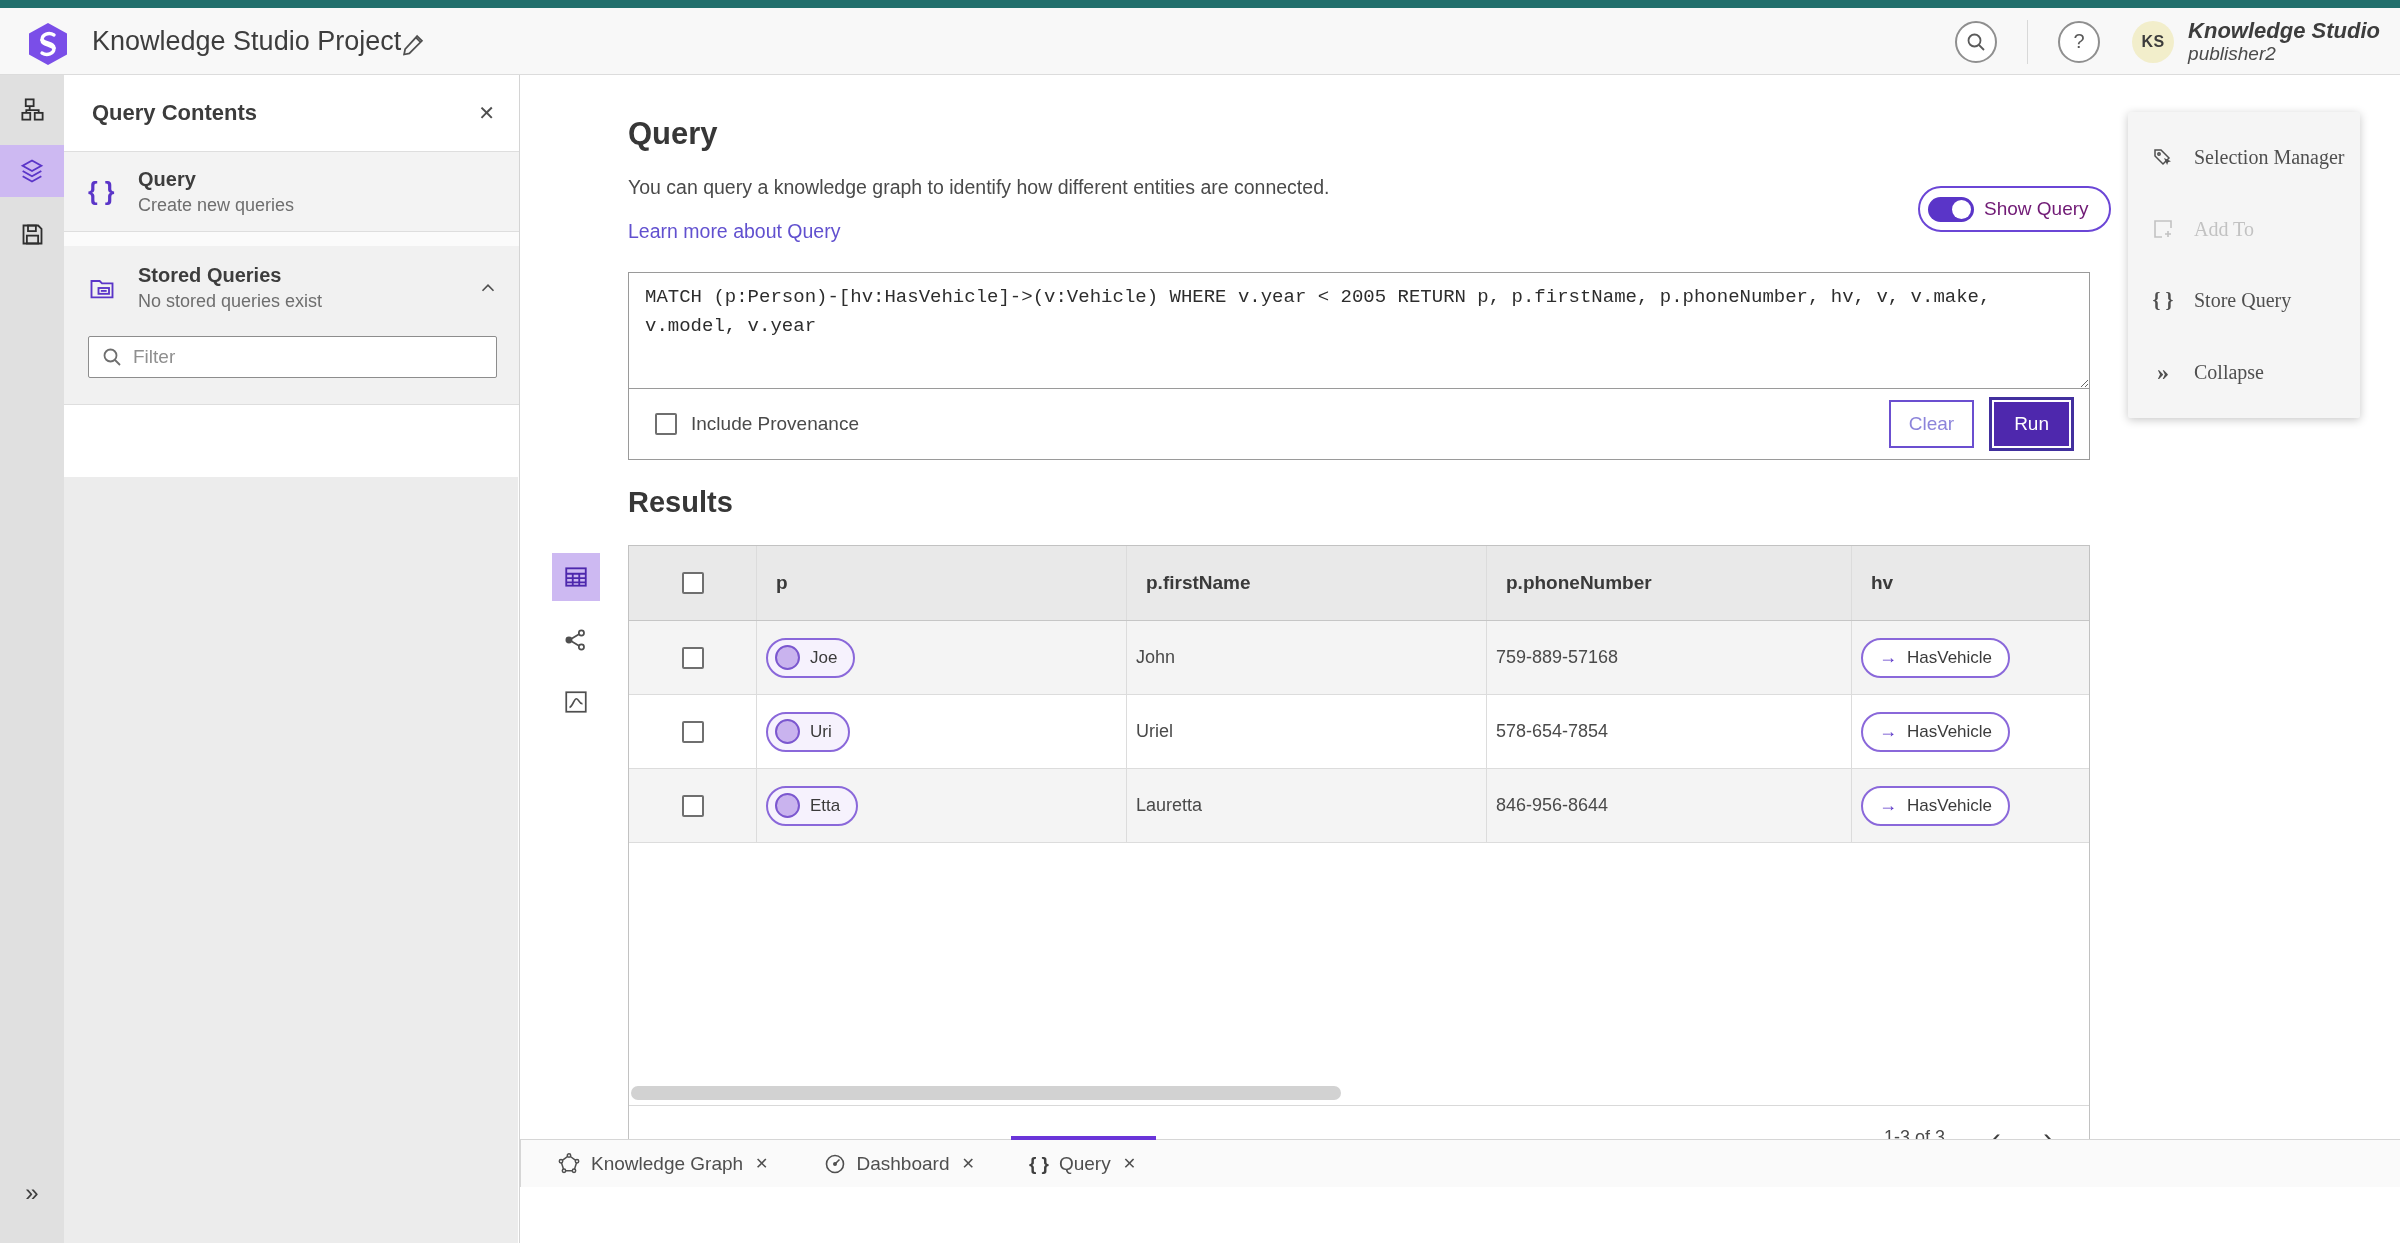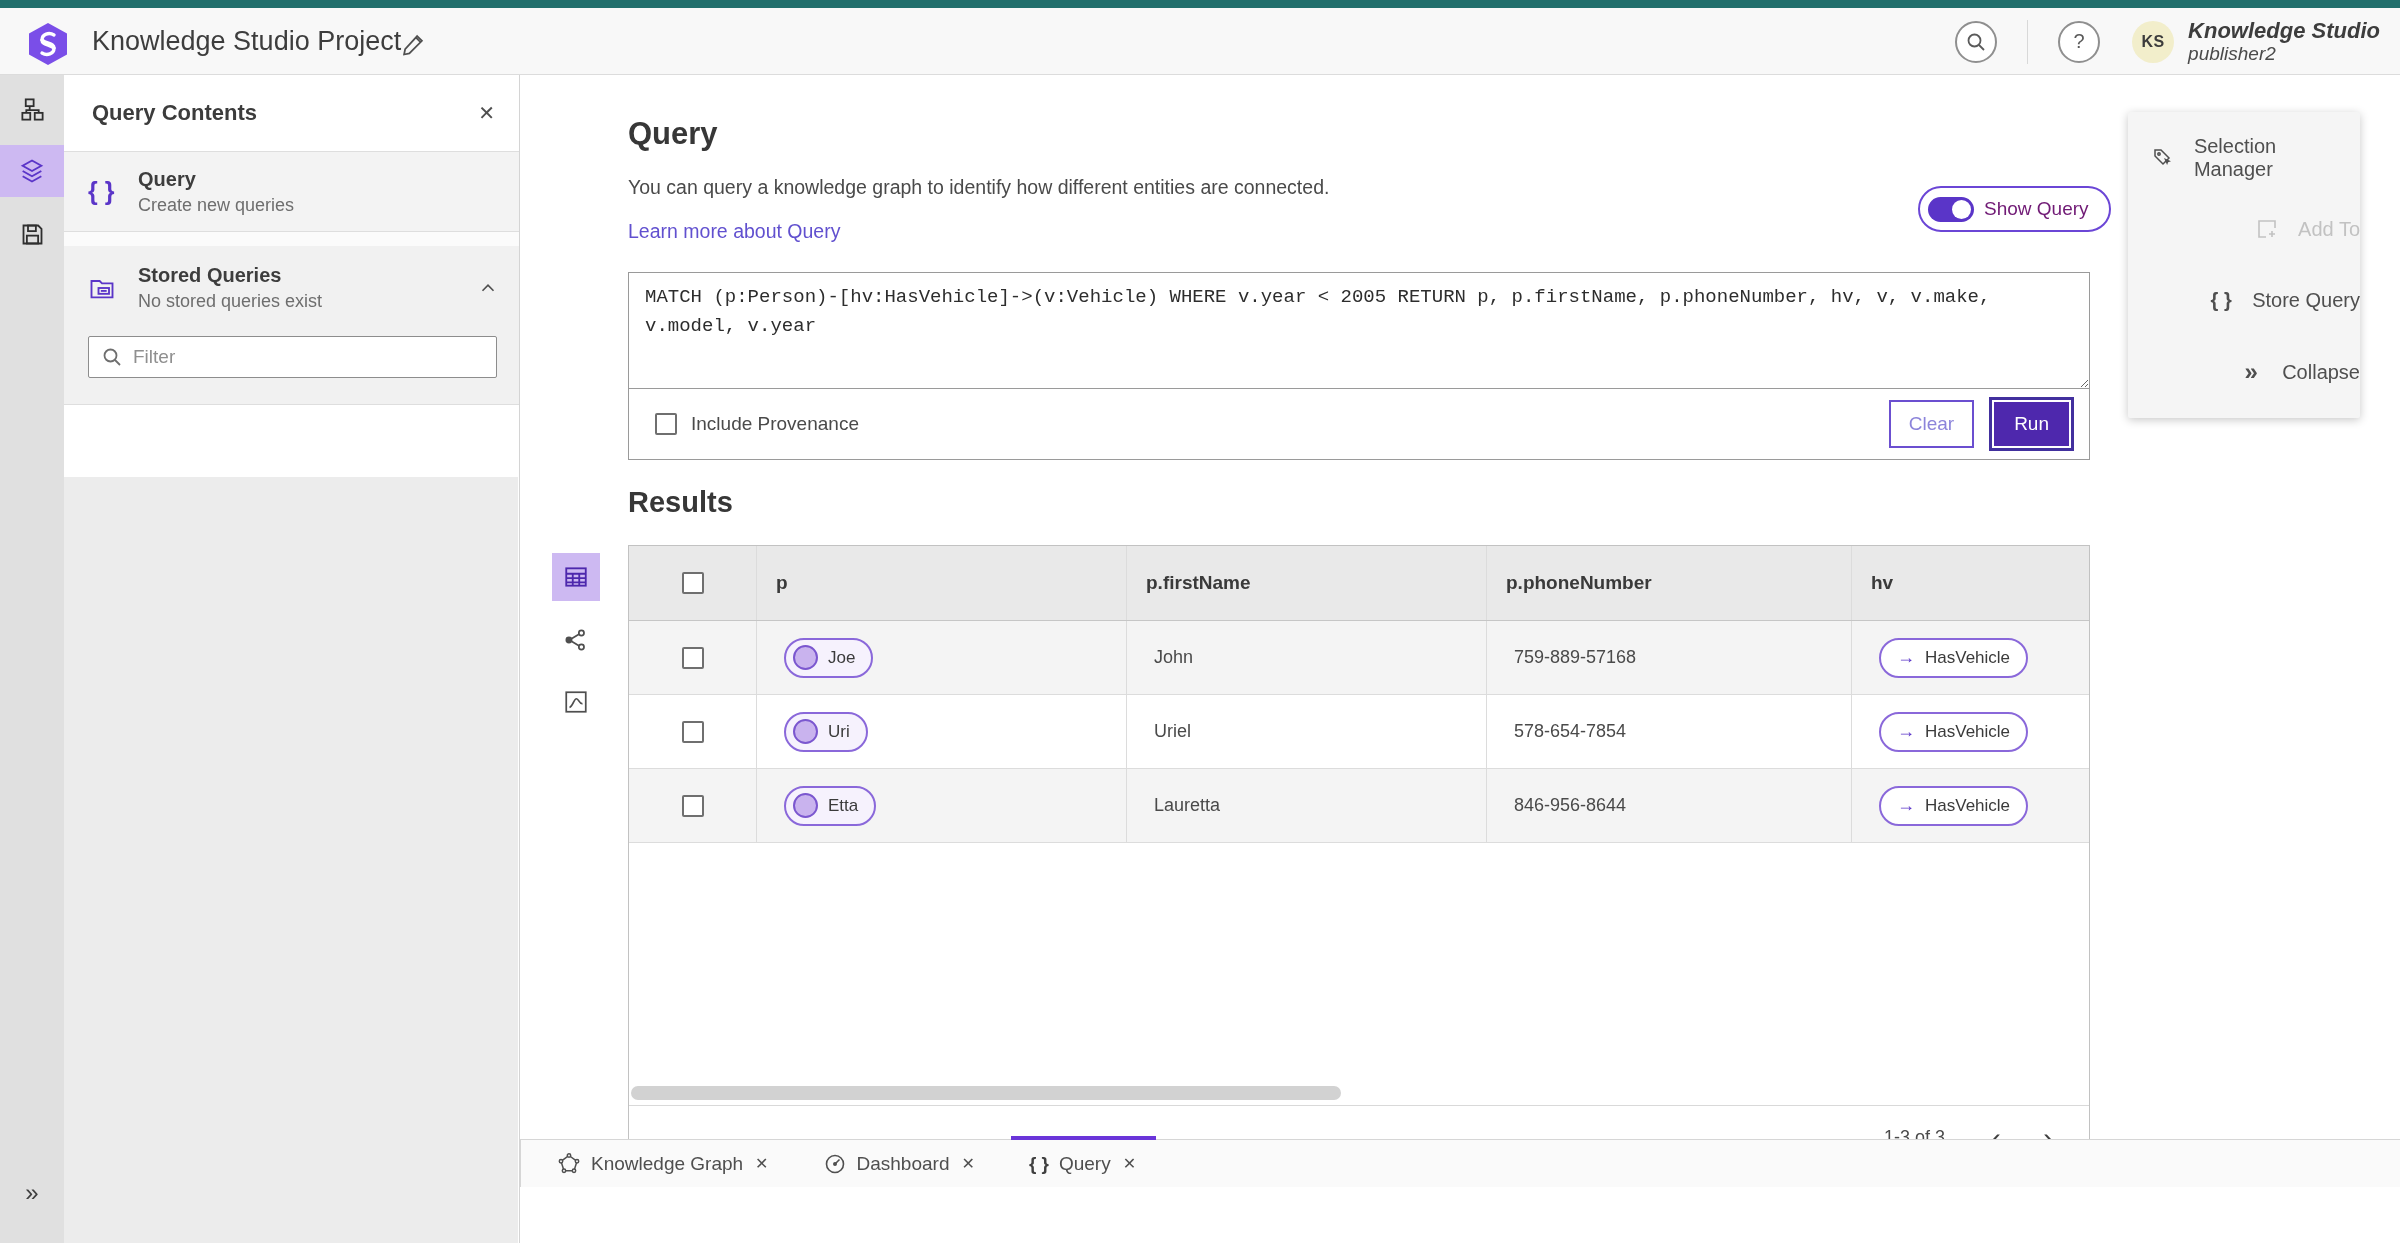--- a/index.html
+++ b/index.html
@@ -84,41 +84,41 @@
   .view-btn.active { background:#cdb9f2; color:#4d28ad; }
 
   .rtable { position:absolute; left:628px; top:545px; width:1462px; height:625px; border:1px solid #c2c2c2;
     background:#fff; display:flex; flex-direction:column; }
   .t-row { display:grid; grid-template-columns:127px 370px 360px 365px 1fr; align-items:center; }
   .t-head { height:75px; background:#e9e9e9; border-bottom:1px solid #c6c6c6; }
   .t-head .th { font-size:19px; font-weight:700; color:#3a3a3a; padding-left:20px; }
   .t-cell-cb { display:flex; justify-content:center; }
   .t-body-row { height:74px; border-bottom:1px solid #dcdcdc; }
   .t-body-row.odd { background:#f4f4f4; }
-  .t-body-row .td { padding-left:28px; font-size:18px; color:#4a4a4a; }
+  .t-body-row .td { padding-left:10px; font-size:18px; color:#4a4a4a; }
   .col-line { box-shadow:inset 1px 0 0 #dcdcdc; height:100%; display:flex; align-items:center; }
   .person-chip { display:inline-flex; align-items:center; gap:10px; height:40px; padding:0 16px 0 7px;
     border:2px solid #8a68da; border-radius:20px; background:#f6f2fd; cursor:pointer; }
   .person-dot { width:25px; height:25px; border-radius:50%; background:#c9b3ee; border:2px solid #7b57cf; }
   .chip-label { font-size:17px; color:#3b3b3b; }
   .edge-chip { display:inline-flex; align-items:center; gap:10px; height:40px; padding:0 16px;
     border:2px solid #8a68da; border-radius:20px; background:#fff; cursor:pointer; }
   .edge-arrow { color:#5a35c8; font-size:18px; }
   .t-spacer { flex:1; background:#fff; }
   .scroll-zone { height:22px; position:relative; }
   .scroll-thumb { position:absolute; left:2px; top:3px; width:710px; height:14px; border-radius:7px; background:#d2d2d2; cursor:pointer; }
   .t-foot { height:64px; border-top:1px solid #d9d9d9; display:flex; align-items:center; justify-content:flex-end; padding-right:28px; gap:26px; }
   .page-range { font-size:18px; color:#4a4a4a; margin-right:12px; }
   .page-btn { border:none; background:transparent; font-size:30px; color:#3f3f3f; cursor:pointer; line-height:1; padding:0 8px; }
 
   
   .side-card { position:absolute; left:2128px; top:112px; width:232px; height:306px; background:#f5f5f5;
     border-radius:2px; box-shadow:0 2px 10px rgba(0,0,0,.22); padding:10px 0; display:flex; flex-direction:column; }
   .side-item { flex:1; display:flex; align-items:center; gap:18px; padding-left:22px; border:none; background:transparent;
-    cursor:pointer; color:#4f4f4f; font-size:20px; font-family:Liberation Sans, sans-serif; text-align:left;justify-content:flex-end; }
+    cursor:pointer; color:#4f4f4f; font-size:20px; font-family:Liberation Serif, serif; text-align:left; }
   .side-item .s-icon { width:26px; display:flex; justify-content:center; color:#4f4f4f; font-weight:600; }
   .side-item.disabled { color:#c2c2c2; cursor:default; }
   .side-item.disabled .s-icon { color:#c2c2c2; }
 
   
   .tabbar { position:absolute; left:520px; top:1139px; width:1880px; height:48px; background:#fafafa;
     border-top:1px solid #d6d6d6; border-left:1px solid #d6d6d6; display:flex; align-items:center; padding-left:10px; }
   .tab { display:flex; align-items:center; gap:10px; height:48px; padding:0 26px; cursor:pointer; position:relative; color:#4f4f4f; }
   .tab .tab-label { font-size:19px; }
   .tab .tab-close { border:none; background:transparent; font-size:16px; color:#4f4f4f; cursor:pointer; padding:2px; }

